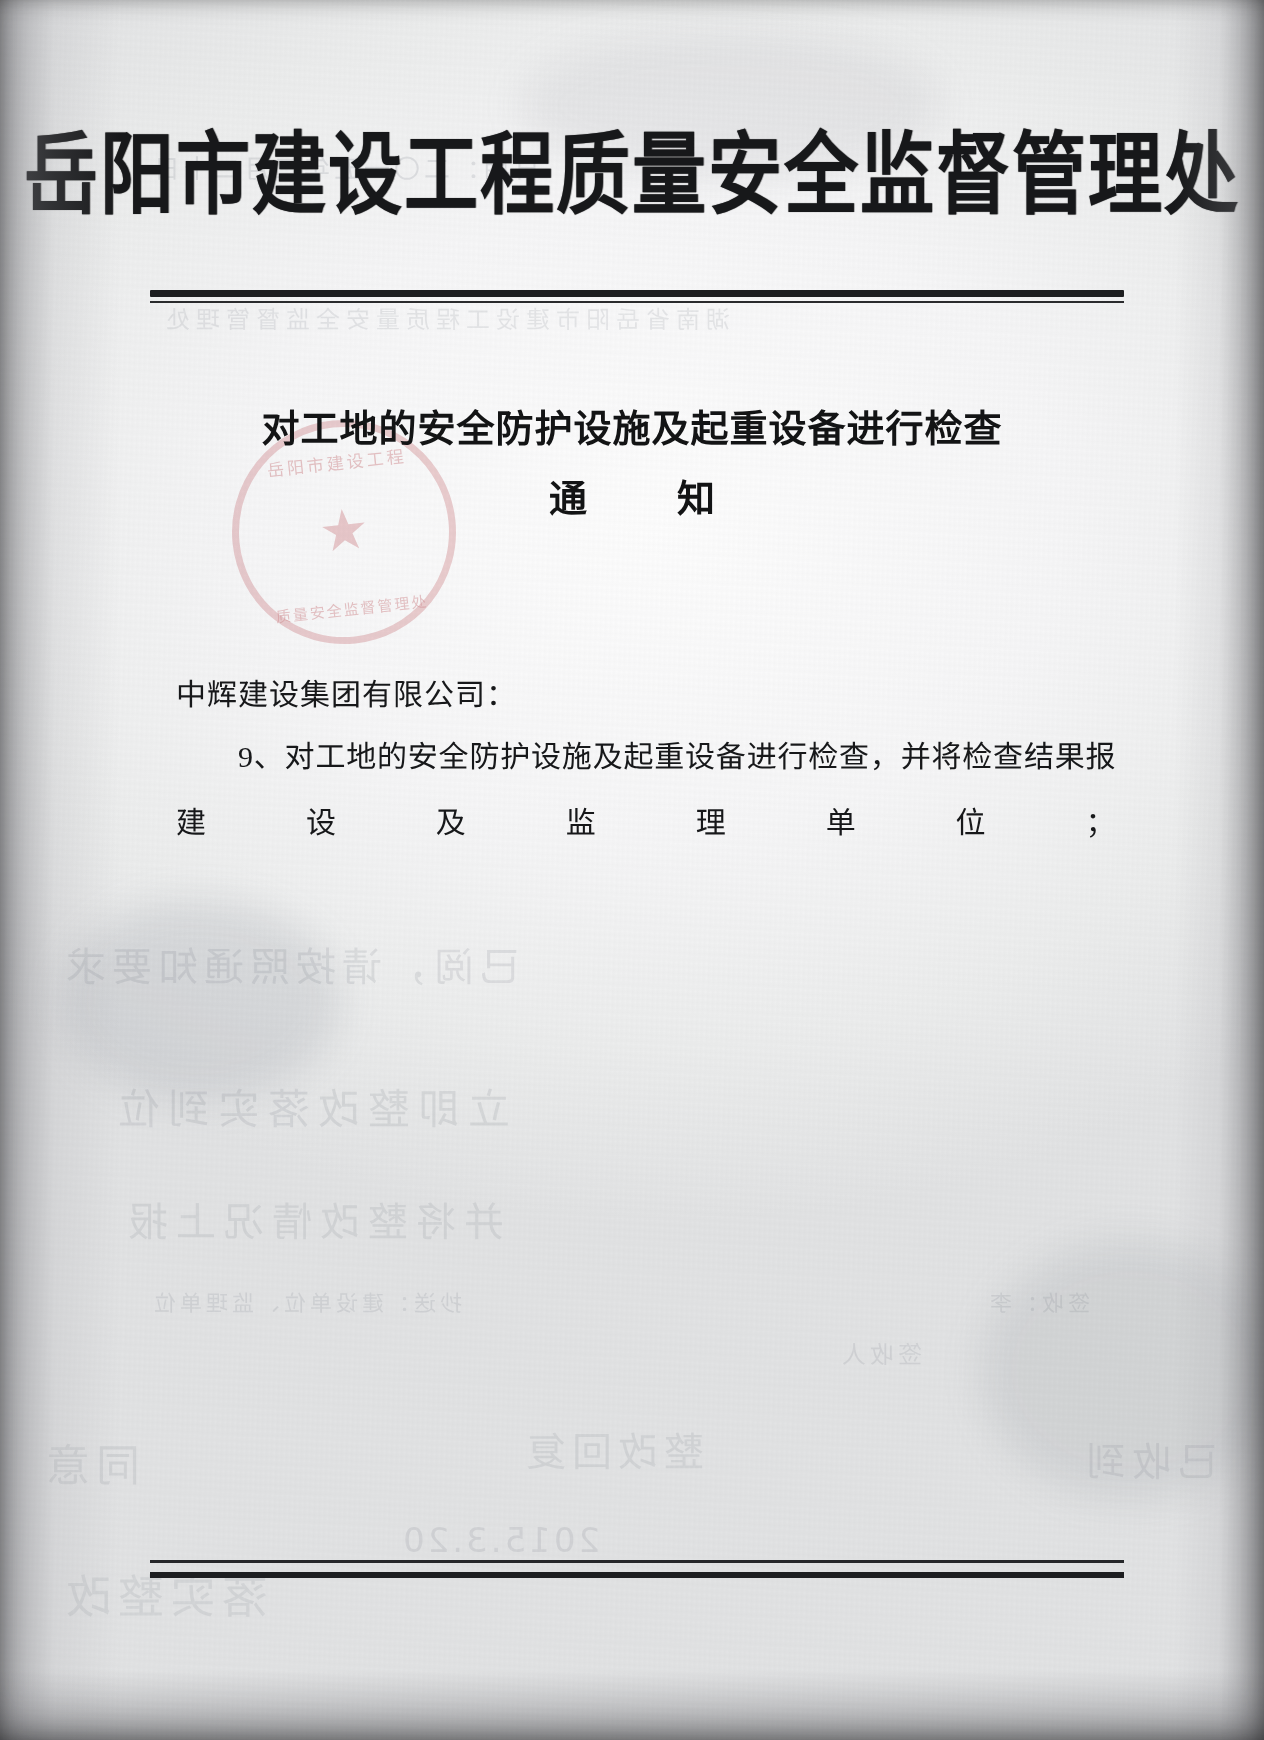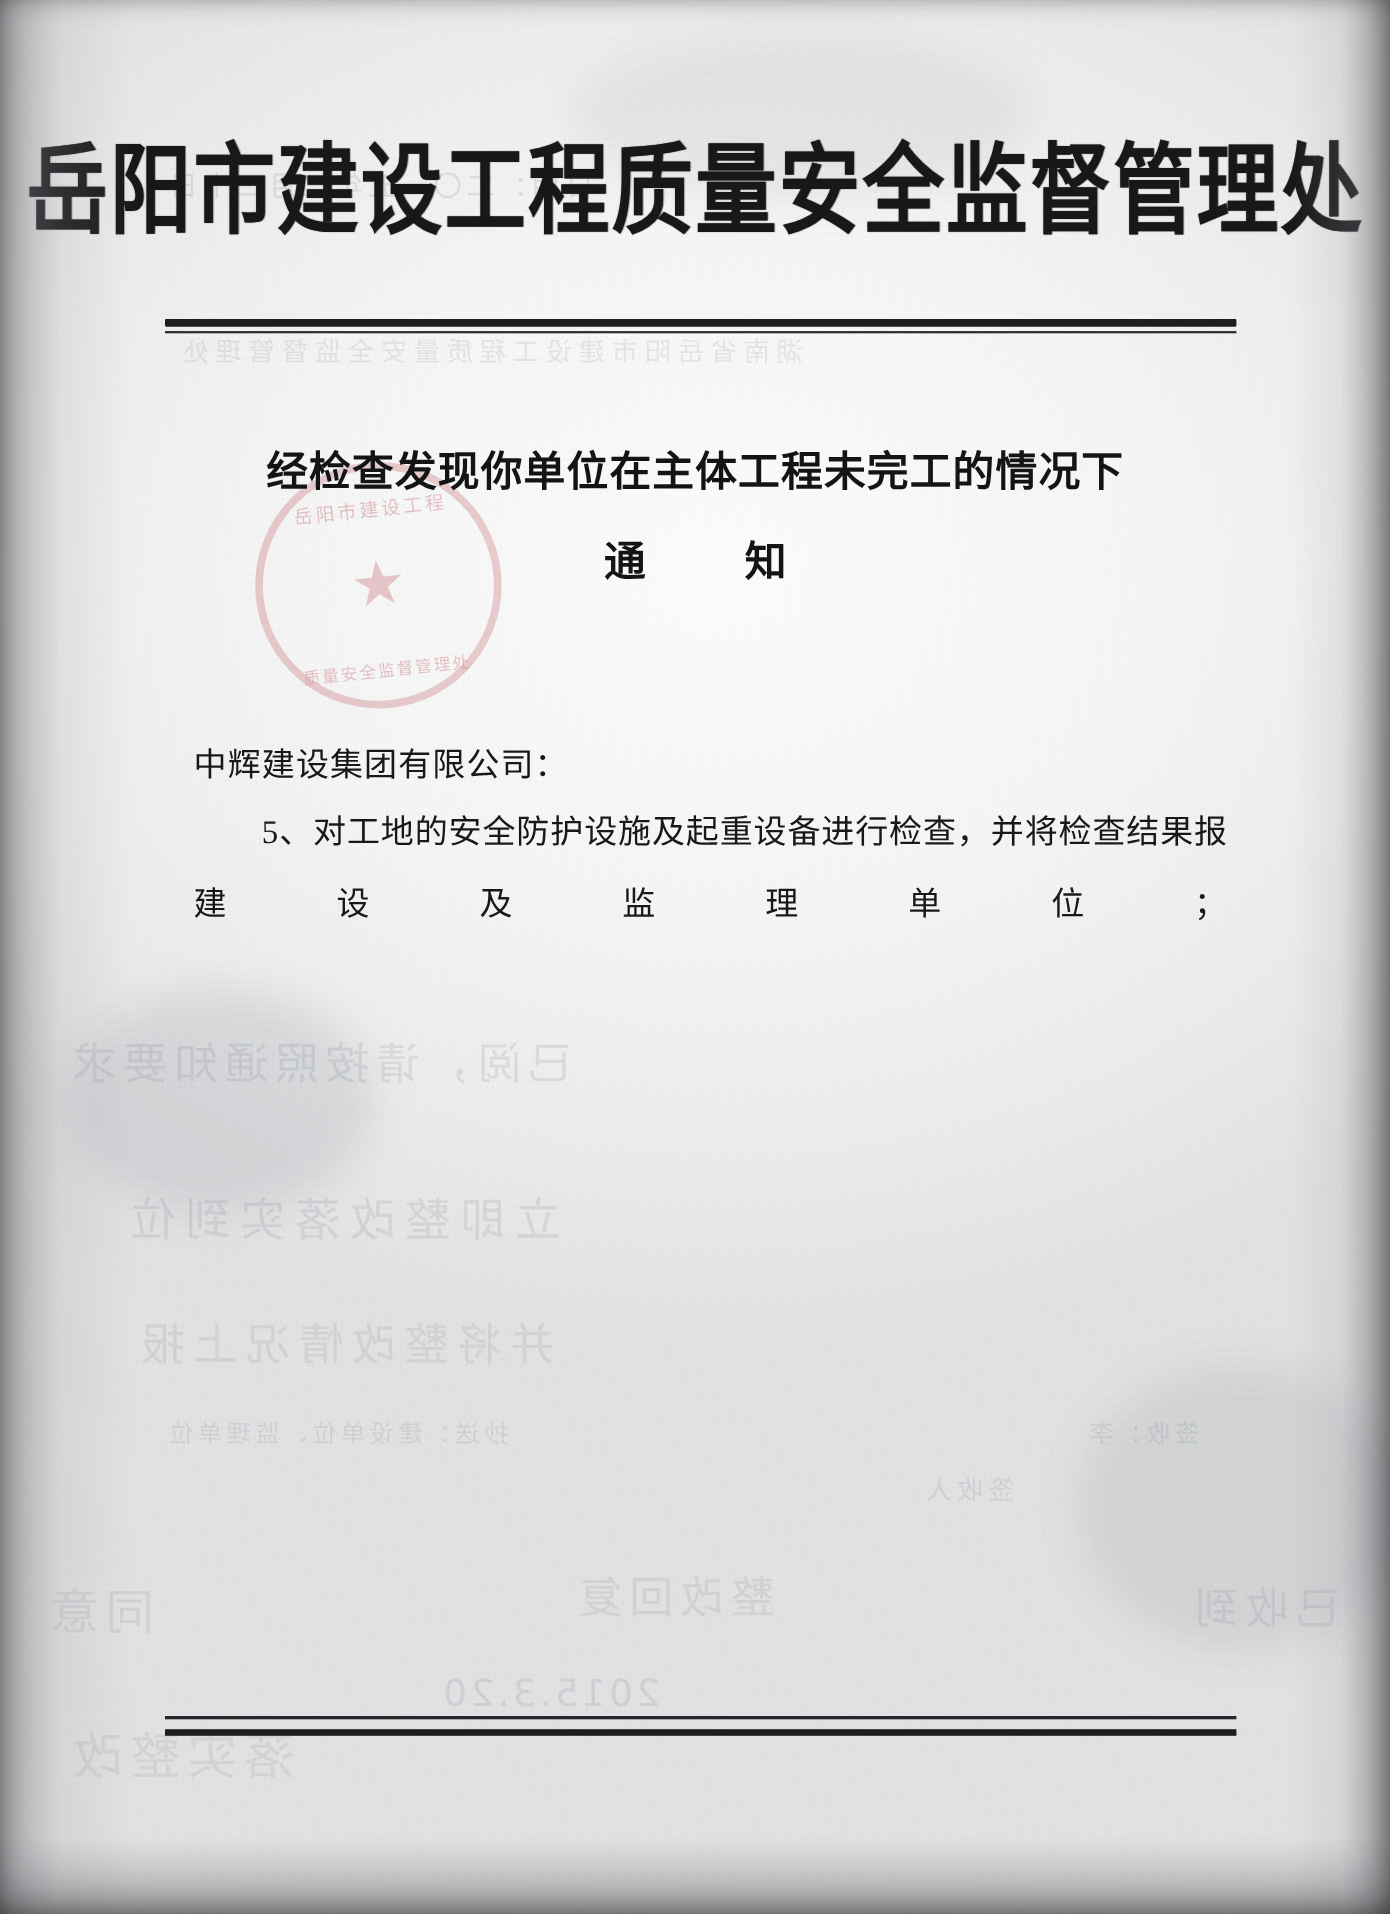--- a/index.html
+++ b/index.html
@@ -104,21 +104,21 @@
     text-align: center;
     font-family: "DejaVu Sans", "Liberation Sans", sans-serif;
     font-weight: 700;
     font-size: 38px;
     letter-spacing: 1px;
     color: #131415;
   }
   .doc-title-line2 {
     position: absolute;
     left: 0; right: 0;
-    top: 480px;
+    top: 468px;
     text-align: center;
     font-family: "DejaVu Sans", "Liberation Sans", sans-serif;
     font-weight: 700;
     font-size: 38px;
     letter-spacing: 26px;
     text-indent: 26px;
     color: #131415;
   }
 
   
@@ -265,41 +265,41 @@
     <div class="rule-thick"></div>
     <div class="rule-thin"></div>
   </div>
 
   <div class="seal">
     <div class="seal-text-top">岳阳市建设工程</div>
     <div class="seal-star">★</div>
     <div class="seal-text-bottom">质量安全监督管理处</div>
   </div>
 
-  <div class="doc-title">经检查发现你单位在主体工程未完工的情况下</div>
+  <div class="doc-title">对工地的安全防护设施及起重设备进行检查</div>
   <div class="doc-title-line2">通　知</div>
 
   <div class="smudge smudge-a"></div>
   <div class="smudge smudge-b"></div>
 
   <div class="bleed bleed-3">已阅，请按照通知要求</div>
   <div class="bleed bleed-4">立即整改落实到位</div>
   <div class="bleed bleed-5">并将整改情况上报</div>
   <div class="bleed bleed-6">抄送：建设单位、监理单位</div>
   <div class="bleed bleed-7">签收：李　　　　　　</div>
   <div class="bleed bleed-8">签收人</div>
   <div class="bleed bleed-9">同意</div>
   <div class="bleed bleed-10">整改回复</div>
   <div class="bleed bleed-11">2015.3.20</div>
   <div class="bleed bleed-12">已收到</div>
   <div class="bleed bleed-13">落实整改</div>
 
   <div class="body-block">
     <div class="addressee">中辉建设集团有限公司：</div>
-    <p class="item wrap">5、对工地的安全防护设施及起重设备进行检查，并将检查结果报建设及监理单位；</p>
+    <p class="item wrap">9、对工地的安全防护设施及起重设备进行检查，并将检查结果报建设及监理单位；</p>
   </div>
 
   <div class="bottom-rule-wrap">
     <div class="bottom-rule-thin"></div>
     <div class="bottom-rule-thick"></div>
   </div>
 
   <div class="paper-noise"></div>
   <div class="scan-dark-left"></div>
   <div class="scan-dark-right"></div>

